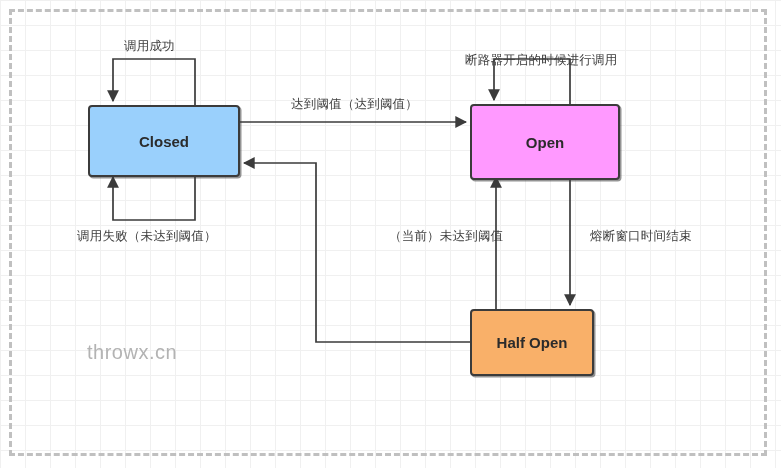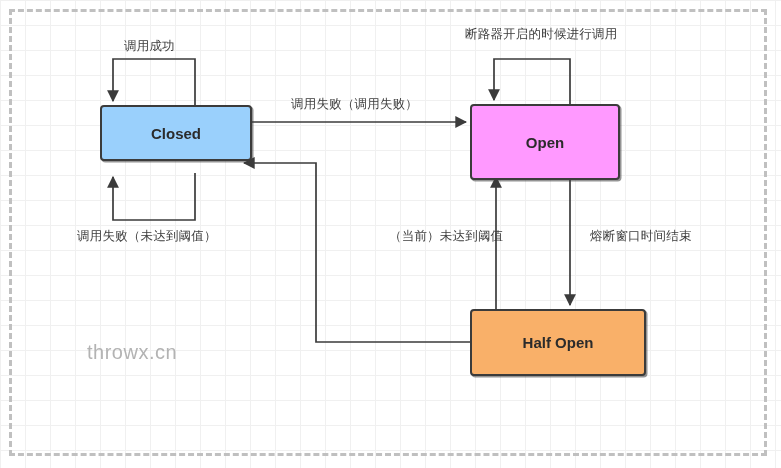--- a/index.html
+++ b/index.html
@@ -58,51 +58,50 @@
     font-weight: bold;
     font-size: 15px;
     color: #2b2b2b;
     box-shadow: 1.5px 1.5px 0px rgba(60,60,60,0.55);
   }
 
   #state-closed {
     left: 88px;
     top: 105px;
     width: 152px;
-    height: 56px;
+    height: 72px;
     background: #9ad0fc;
-    margin-left: 12px;
   }
   #state-open {
     left: 470px;
     top: 104px;
     width: 150px;
     height: 76px;
     background: #ff99ff;
   }
   #state-half-open {
     left: 470px;
     top: 309px;
-    width: 176px;
+    width: 124px;
     height: 67px;
     background: #f9b069;
   }
 
   .edge-label {
     position: absolute;
     font-size: 12.5px;
     color: #3d3d3d;
     white-space: nowrap;
     letter-spacing: 0.2px;
   }
 
   #label-closed-self-top { left: 124px; top: 38px; }
   #label-closed-self-bottom { left: 77px; top: 228px; }
   #label-closed-to-open { left: 291px; top: 96px; }
-  #label-open-self { left: 465px; top: 26px; text-align: right; }
+  #label-open-self { left: 465px; top: 52px; text-align: right; }
   #label-half-to-open { left: 389px; top: 228px; }
   #label-open-to-half { left: 590px; top: 228px; }
   #label-half-to-closed { left: 333px; top: 351px; }
 
   #watermark {
     position: absolute;
     left: 87px;
     top: 341px;
     font-size: 20px;
     color: #b3b3b3;
@@ -161,21 +160,21 @@
   </div>
 
   <div class="state-box" id="state-half-open">
     <span>Half Open</span>
   </div>
 
   <div class="edge-label" id="label-closed-self-top">调用成功</div>
 
   <div class="edge-label" id="label-closed-self-bottom">调用失败（未达到阈值）</div>
 
-  <div class="edge-label" id="label-closed-to-open">调用失败（调用失败）</div>
+  <div class="edge-label" id="label-closed-to-open">达到阈值（达到阈值）</div>
 
   <div class="edge-label" id="label-open-self">断路器开启的时候进行调用</div>
 
   <div class="edge-label" id="label-half-to-open">（当前）未达到阈值</div>
 
   <div class="edge-label" id="label-open-to-half">熔断窗口时间结束</div>
 
 
   <div id="watermark">throwx.cn</div>
 

